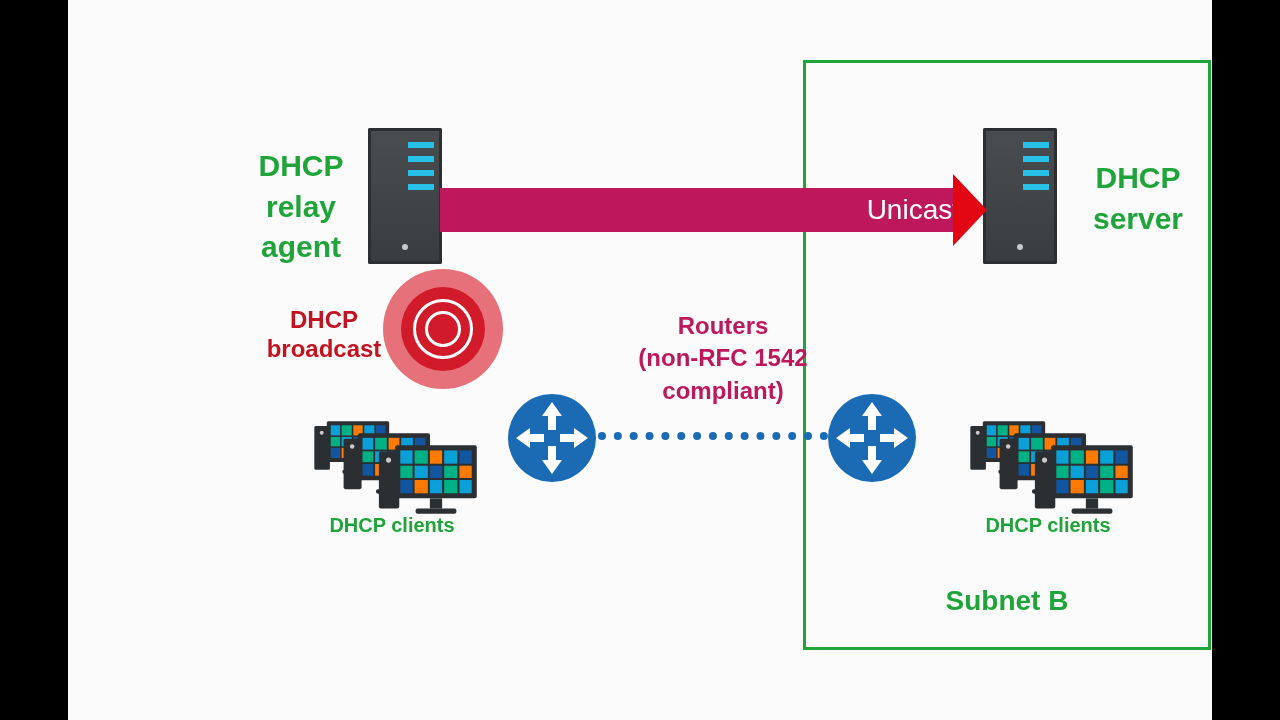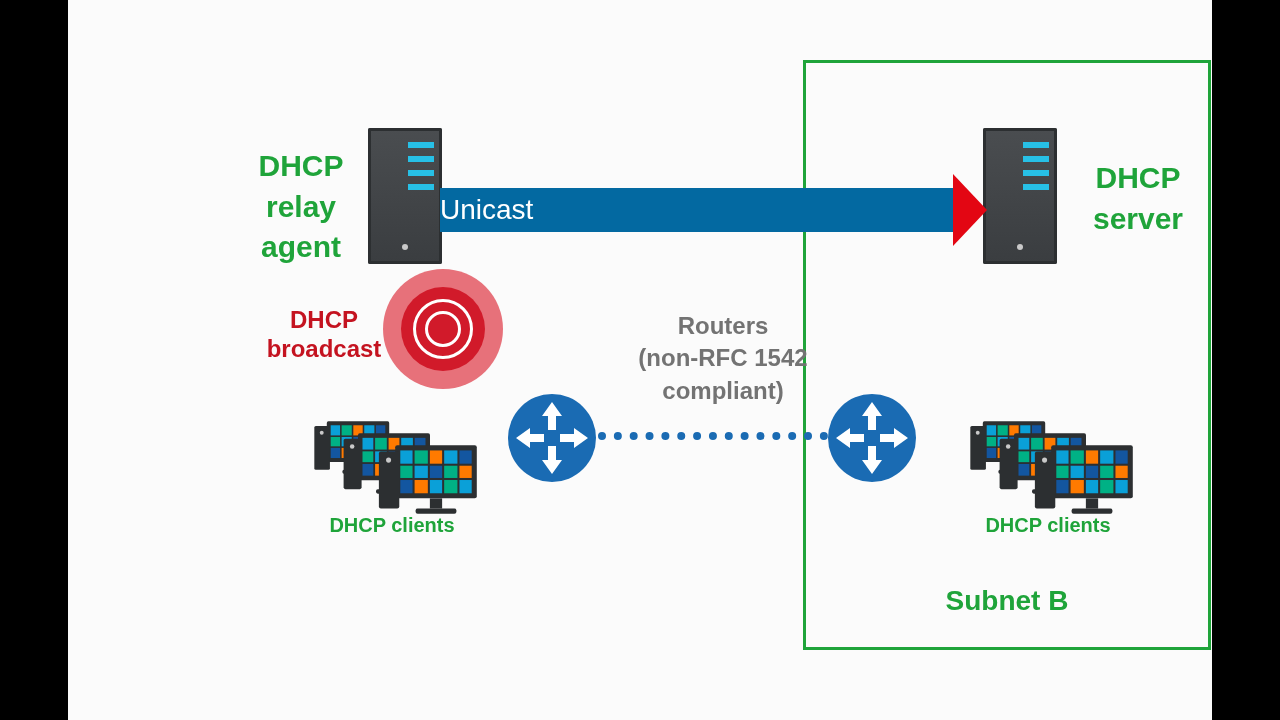--- a/index.html
+++ b/index.html
@@ -118,25 +118,25 @@
     font-weight: bold;
     text-align: center;
     line-height: 1.2;
   }
 
   
   .unicast-bar {
     position: absolute;
     left: 372px; top: 188px;
     width: 520px; height: 44px;
-    background: #0369a1;
+    background: #be185d;
     color: #fff;
     font-family: Arial, sans-serif;
     font-size: 28px;
-    text-align: left;
+    text-align: right;
     line-height: 44px;
   }
   .unicast-head {
     position: absolute;
     left: 885px; top: 174px;
     width: 0; height: 0;
     border-top: 36px solid transparent;
     border-bottom: 36px solid transparent;
     border-left: 34px solid #e30613;
   }
@@ -152,21 +152,21 @@
     position: absolute; inset: 0;
   }
   .router-a { left: 440px; top: 394px; }
   .router-b { left: 760px; top: 394px; }
 
   .router-label {
     position: absolute;
     left: 560px; top: 310px;
     width: 190px;
     text-align: center;
-    color: #737373;
+    color: #be185d;
     font-size: 24px;
     font-weight: bold;
     line-height: 1.35;
   }
 
   .dotted-link {
     position: absolute;
     left: 530px; top: 432px;
     width: 230px; height: 0;
     border-top: 8px dotted #1a6bb3;

